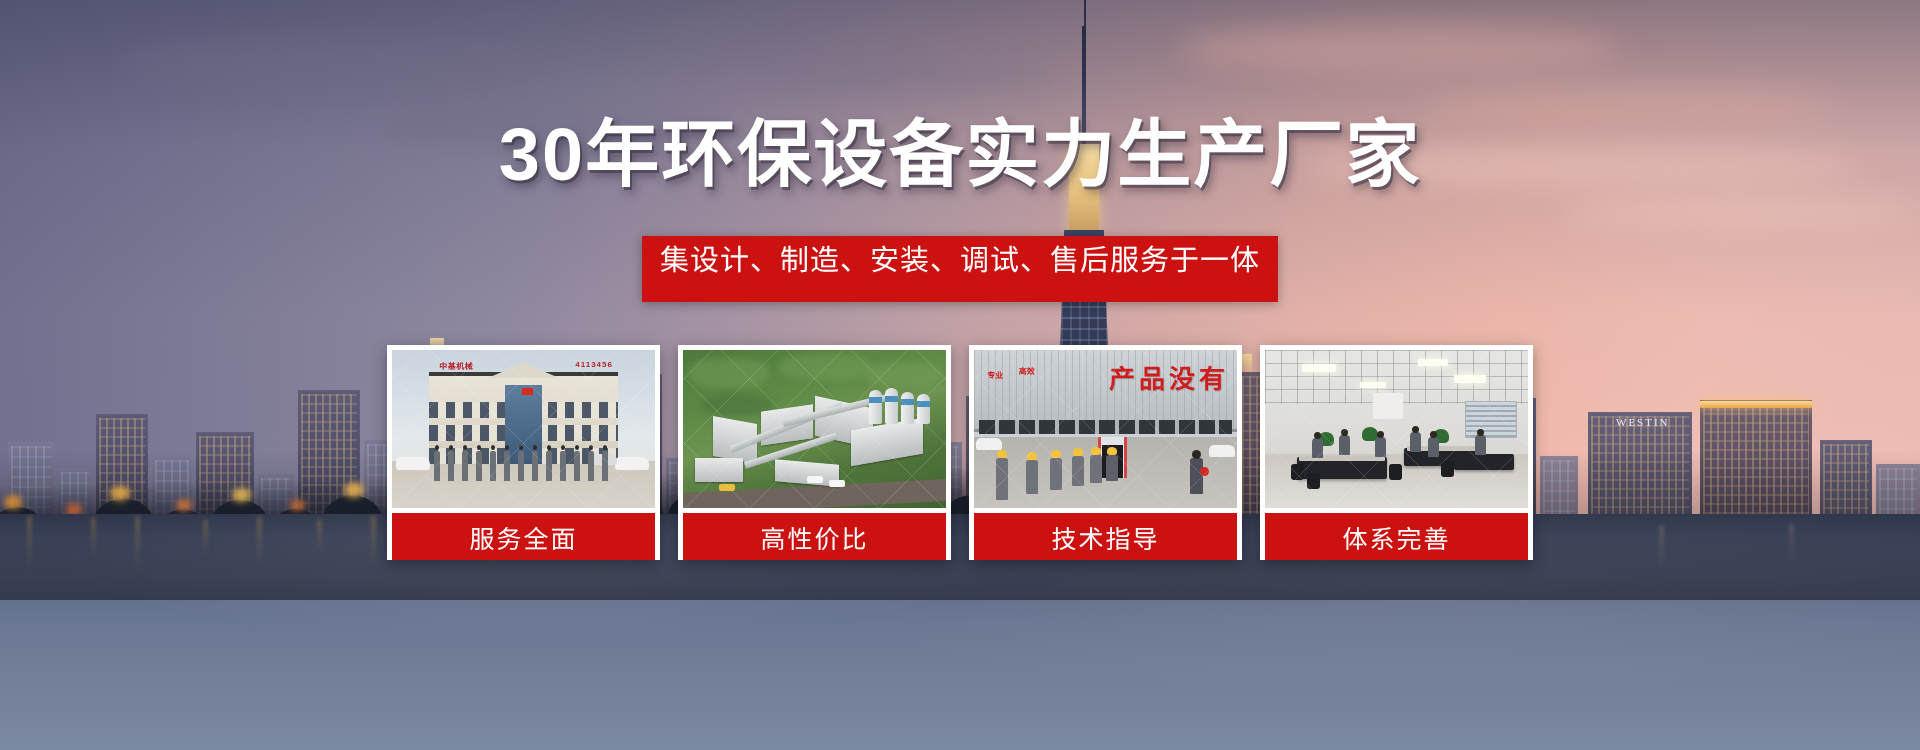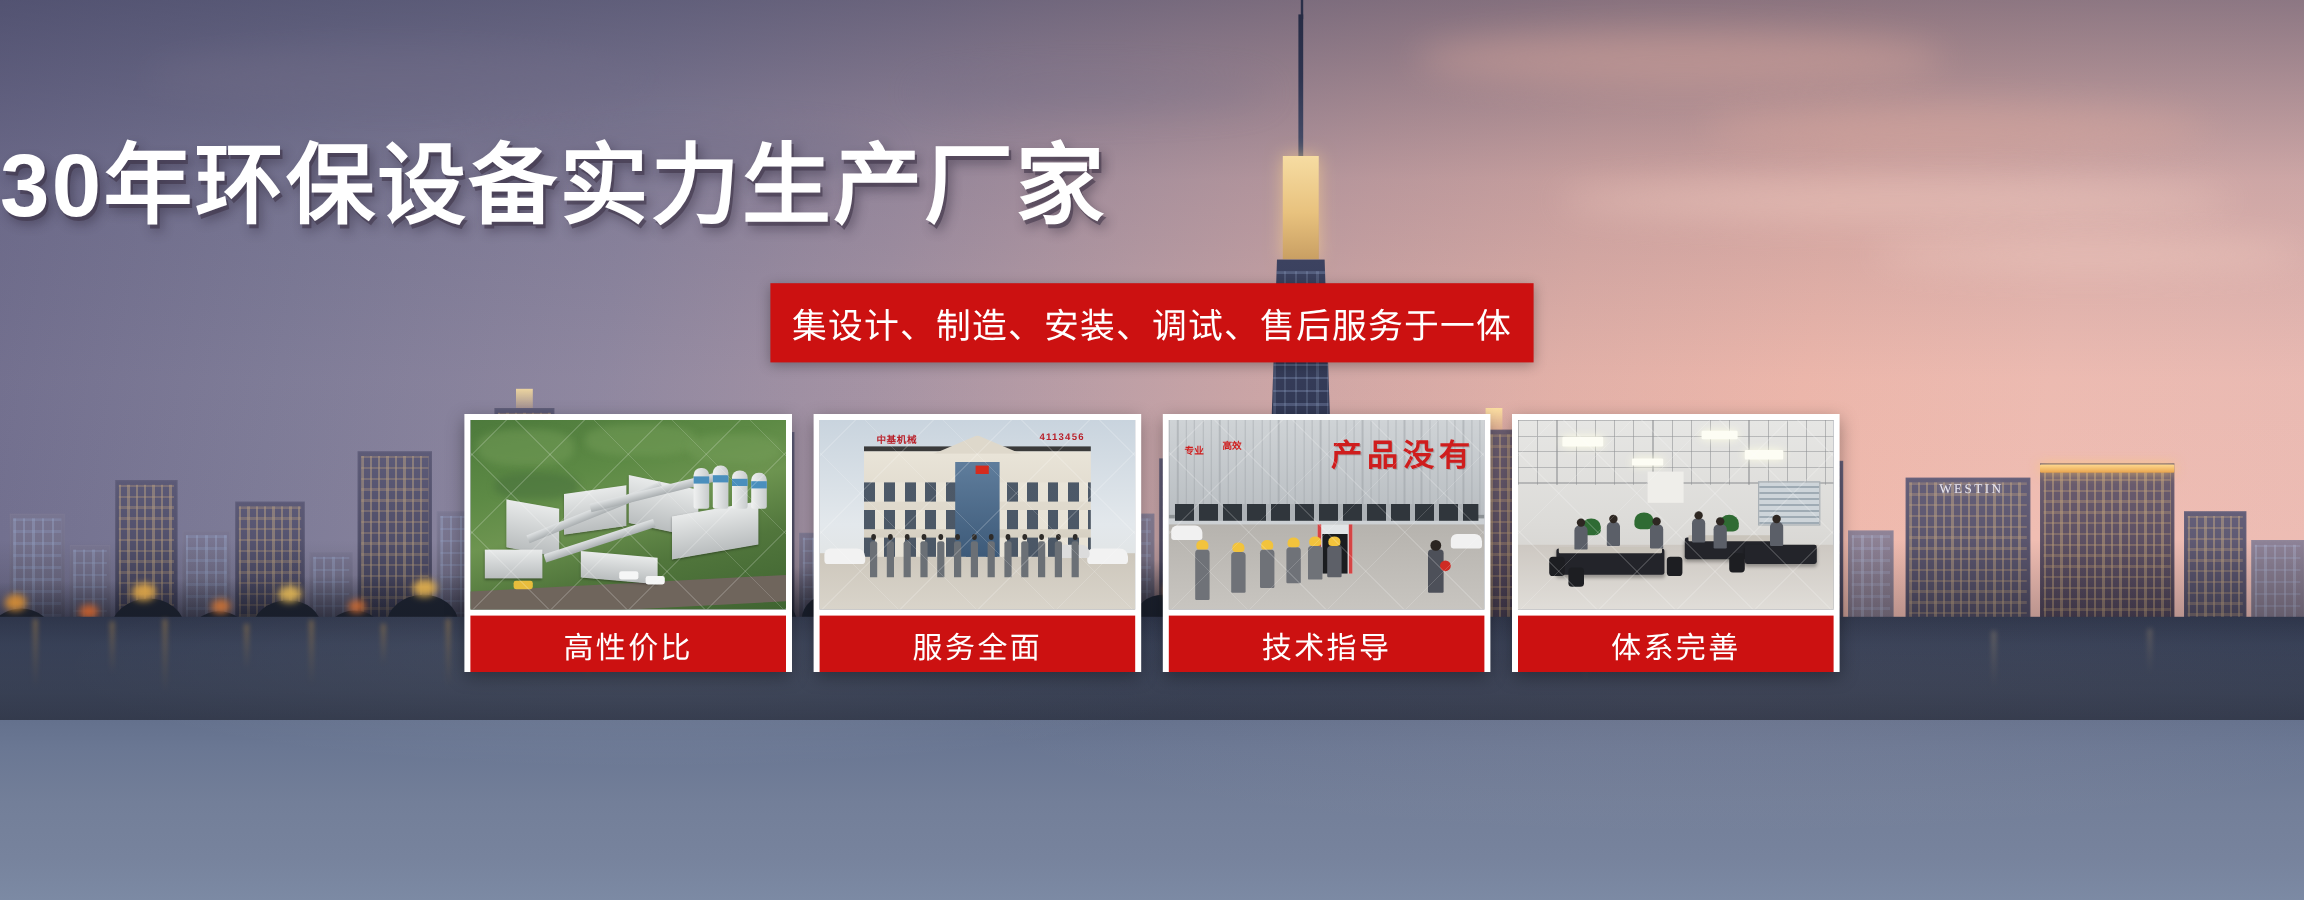--- a/index.html
+++ b/index.html
@@ -97,21 +97,21 @@
     border-radius: 50% 50% 44% 44%;
     background: #1d2330;
   }
   .lamp {
     position: absolute;
     border-radius: 50%;
     filter: blur(3px);
   }
 
   
-  .city { position:absolute; left:0; right:0; bottom:204px; height:430px; }
+  .city { position:absolute; left:0; right:0; bottom:190px; height:430px; }
   .bld {
     position: absolute; bottom: 0;
     background: linear-gradient(to bottom, #4a4f6b 0%, #3a405a 40%, #2d3248 100%);
     box-shadow: inset 0 0 0 1px rgba(255,255,255,.03);
   }
   .bld.far  { background: linear-gradient(to bottom,#7a7792 0%,#6b687f 60%,#5d5a70 100%); opacity:.82; }
   .bld.mid  { background: linear-gradient(to bottom,#5a5875 0%,#474660 60%,#3a3a52 100%); opacity:.92; }
   .bld.warm { background: linear-gradient(to bottom,#6d5f72 0%,#55495c 60%,#41374a 100%); }
   .win-grid {
     position:absolute; inset:4px 3px 0 3px;
@@ -181,21 +181,21 @@
     position:absolute; left:0; right:0; bottom:150px; height:150px;
     background: linear-gradient(to bottom, rgba(12,14,24,0), rgba(12,14,24,.55));
     pointer-events:none;
   }
 
   
   #headline {
     position: absolute;
     left: 0; right: 0;
     top: 118px;
-    text-align: left;
+    text-align: center;
     font-size: 74px;
     line-height: 1;
     font-weight: 700;
     color: #ffffff;
     letter-spacing: 2px;
     text-shadow:
       2px 3px 0 rgba(60,50,70,.55),
       4px 6px 10px rgba(40,34,52,.45);
     white-space: nowrap;
     font-family: "Liberation Sans", "DejaVu Sans", sans-serif;
@@ -204,21 +204,20 @@
   
   #subtitle-banner {
     position: absolute;
     left: 50%;
     transform: translateX(-50%);
     top: 236px;
     width: 636px;
     height: 66px;
     background: #cc1111;
     display: flex;
-    align-items: center;
     justify-content: center;
     box-shadow: 0 2px 10px rgba(0,0,0,.30);
   }
   #subtitle-banner .txt {
     color: #ffffff;
     font-size: 29px;
     letter-spacing: 1px;
     white-space: nowrap;
     font-weight: 400;
   }
@@ -567,49 +566,20 @@
 
   <div class="fg-vignette"></div>
 
   <div id="headline">30年环保设备实力生产厂家</div>
 
   <div id="subtitle-banner">
     <span class="txt">集设计、制造、安装、调试、售后服务于一体</span>
   </div>
 
   <div id="cards-row">
-
-    <div class="card">
-      <div class="card-photo">
-        <div class="p2-green"></div>
-        <div class="p2-field" style="left:6px;  top:8px;  width:80px; height:30px;"></div>
-        <div class="p2-field" style="left:96px; top:4px;  width:92px; height:26px;"></div>
-        <div class="p2-field" style="left:182px;top:12px; width:76px; height:24px;"></div>
-        <div class="p2-field" style="left:20px; top:44px; width:70px; height:22px; background:rgba(70,110,60,.5);"></div>
-        <div class="p2-road" style="left:0; bottom:0; width:263px; height:22px; transform:skewY(-3deg);"></div>
-        <div class="p2-slab" style="left:30px; top:70px; width:44px; height:40px; transform:skewY(10deg);"></div>
-        <div class="p2-slab" style="left:78px; top:58px; width:52px; height:34px; transform:skewY(-8deg);"></div>
-        <div class="p2-slab" style="left:132px;top:52px; width:58px; height:40px; transform:skewY(12deg);"></div>
-        <div class="p2-slab" style="left:168px;top:74px; width:72px; height:36px; transform:skewY(-10deg);"></div>
-        <div class="p2-slab" style="left:12px; top:108px;width:48px; height:24px;"></div>
-        <div class="p2-slab" style="left:92px; top:112px;width:64px; height:22px; transform:skewY(5deg);"></div>
-        <div class="p2-conveyor" style="left:48px;  top:96px; width:120px; transform:rotate(-22deg);"></div>
-        <div class="p2-conveyor" style="left:100px; top:70px; width:108px; transform:rotate(-14deg);"></div>
-        <div class="p2-conveyor" style="left:62px;  top:112px;width:96px;  transform:rotate(-18deg);"></div>
-        <div class="p2-silo" style="left:186px; top:40px; height:34px;"></div>
-        <div class="p2-silo" style="left:202px; top:38px; height:36px;"></div>
-        <div class="p2-silo" style="left:218px; top:42px; height:32px;"></div>
-        <div class="p2-silo" style="left:234px; top:44px; height:30px;"></div>
-        <div class="p2-truck" style="left:124px; top:126px;"></div>
-        <div class="p2-truck" style="left:146px; top:130px;"></div>
-        <div class="p2-truck" style="left:36px;  top:134px; background:#e8bd3c;"></div>
-        <div class="watermark"></div>
-      </div>
-      <div class="card-caption">高性价比</div>
-    </div>
 
     <div class="card">
       <div class="card-photo">
         <div class="p1-sky"></div>
         <div class="p1-ground"></div>
         <div class="p1-building">
           <div class="p1-floor" style="top:30%;"></div>
           <div class="p1-floor" style="top:56%;"></div>
           <div class="p1-floor" style="top:82%;"></div>
           <div class="p1-center"></div>
@@ -634,20 +604,49 @@
         <div class="p1-person" style="left:182px;"></div>
         <div class="p1-person" style="left:196px;"></div>
         <div class="p1-person" style="left:210px;"></div>
         <div class="watermark"></div>
       </div>
       <div class="card-caption">服务全面</div>
     </div>
 
     <div class="card">
       <div class="card-photo">
+        <div class="p2-green"></div>
+        <div class="p2-field" style="left:6px;  top:8px;  width:80px; height:30px;"></div>
+        <div class="p2-field" style="left:96px; top:4px;  width:92px; height:26px;"></div>
+        <div class="p2-field" style="left:182px;top:12px; width:76px; height:24px;"></div>
+        <div class="p2-field" style="left:20px; top:44px; width:70px; height:22px; background:rgba(70,110,60,.5);"></div>
+        <div class="p2-road" style="left:0; bottom:0; width:263px; height:22px; transform:skewY(-3deg);"></div>
+        <div class="p2-slab" style="left:30px; top:70px; width:44px; height:40px; transform:skewY(10deg);"></div>
+        <div class="p2-slab" style="left:78px; top:58px; width:52px; height:34px; transform:skewY(-8deg);"></div>
+        <div class="p2-slab" style="left:132px;top:52px; width:58px; height:40px; transform:skewY(12deg);"></div>
+        <div class="p2-slab" style="left:168px;top:74px; width:72px; height:36px; transform:skewY(-10deg);"></div>
+        <div class="p2-slab" style="left:12px; top:108px;width:48px; height:24px;"></div>
+        <div class="p2-slab" style="left:92px; top:112px;width:64px; height:22px; transform:skewY(5deg);"></div>
+        <div class="p2-conveyor" style="left:48px;  top:96px; width:120px; transform:rotate(-22deg);"></div>
+        <div class="p2-conveyor" style="left:100px; top:70px; width:108px; transform:rotate(-14deg);"></div>
+        <div class="p2-conveyor" style="left:62px;  top:112px;width:96px;  transform:rotate(-18deg);"></div>
+        <div class="p2-silo" style="left:186px; top:40px; height:34px;"></div>
+        <div class="p2-silo" style="left:202px; top:38px; height:36px;"></div>
+        <div class="p2-silo" style="left:218px; top:42px; height:32px;"></div>
+        <div class="p2-silo" style="left:234px; top:44px; height:30px;"></div>
+        <div class="p2-truck" style="left:124px; top:126px;"></div>
+        <div class="p2-truck" style="left:146px; top:130px;"></div>
+        <div class="p2-truck" style="left:36px;  top:134px; background:#e8bd3c;"></div>
+        <div class="watermark"></div>
+      </div>
+      <div class="card-caption">高性价比</div>
+    </div>
+
+    <div class="card">
+      <div class="card-photo">
         <div class="p4-sky"></div>
         <div class="p4-facade"></div>
         <div class="p4-bigsign">产品没有</div>
         <div class="p4-smallsign" style="left:5%;  top:13%;">专业</div>
         <div class="p4-smallsign" style="left:17%; top:11%;">高效</div>
         <div class="p4-winrow"></div>
         <div class="p4-ground"></div>
         <div class="p4-door"></div>
         <div class="p4-doordark"></div>
         <div class="p4-car" style="left:2px;  top:56%;"></div>

